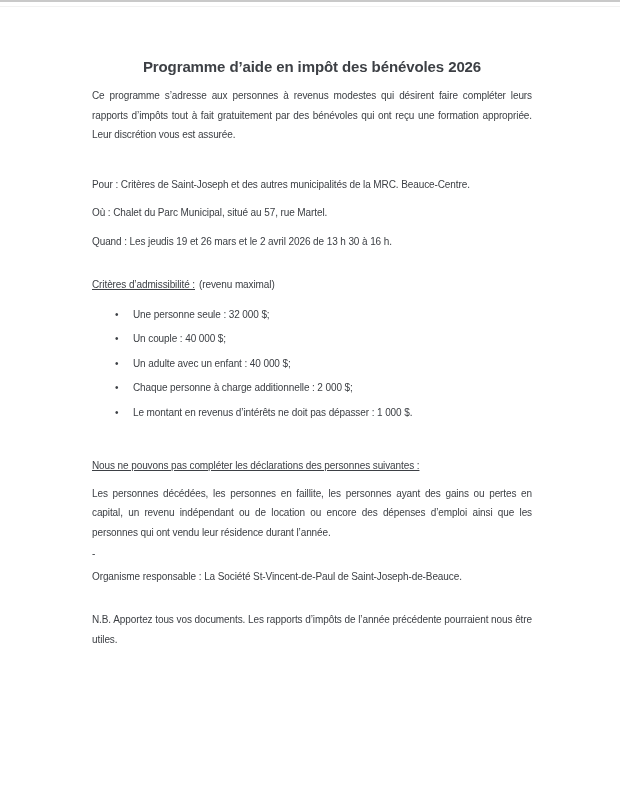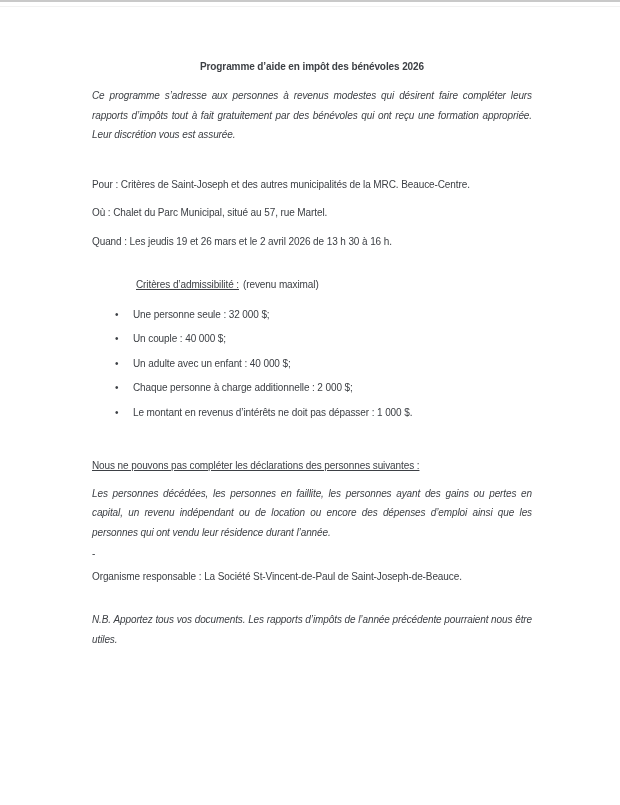--- a/index.html
+++ b/index.html
@@ -25,32 +25,32 @@
     background: #f2f2f2;
     margin-top: 4px;
   }
   .page {
     padding: 50px 88px 0 92px;
   }
   p {
     margin: 0;
     line-height: 19.5px;
   }
-  .justify { text-align: justify; font-style: italic; }
+  .justify { text-align: justify; }
   .doc-title {
-    font-size: 10px;
+    font-size: 15px;
     font-weight: bold;
     text-align: center;
     line-height: 19px;
     margin: 0 0 10px 0;
   }
   .intro { margin-bottom: 30px; }
   .detail-line { margin-bottom: 9px; }
   .detail-label { font-weight: normal; }
-  .criteria-heading { margin-top: 24px; margin-left: 44px; }
+  .criteria-heading { margin-top: 24px; }
   .underline { text-decoration: underline; }
   .criteria-note { margin-left: 4px; }
   ul.criteria-list {
     list-style: none;
     margin: 10px 0 0 0;
     padding: 0;
   }
   ul.criteria-list li {
     position: relative;
     padding-left: 41px;

